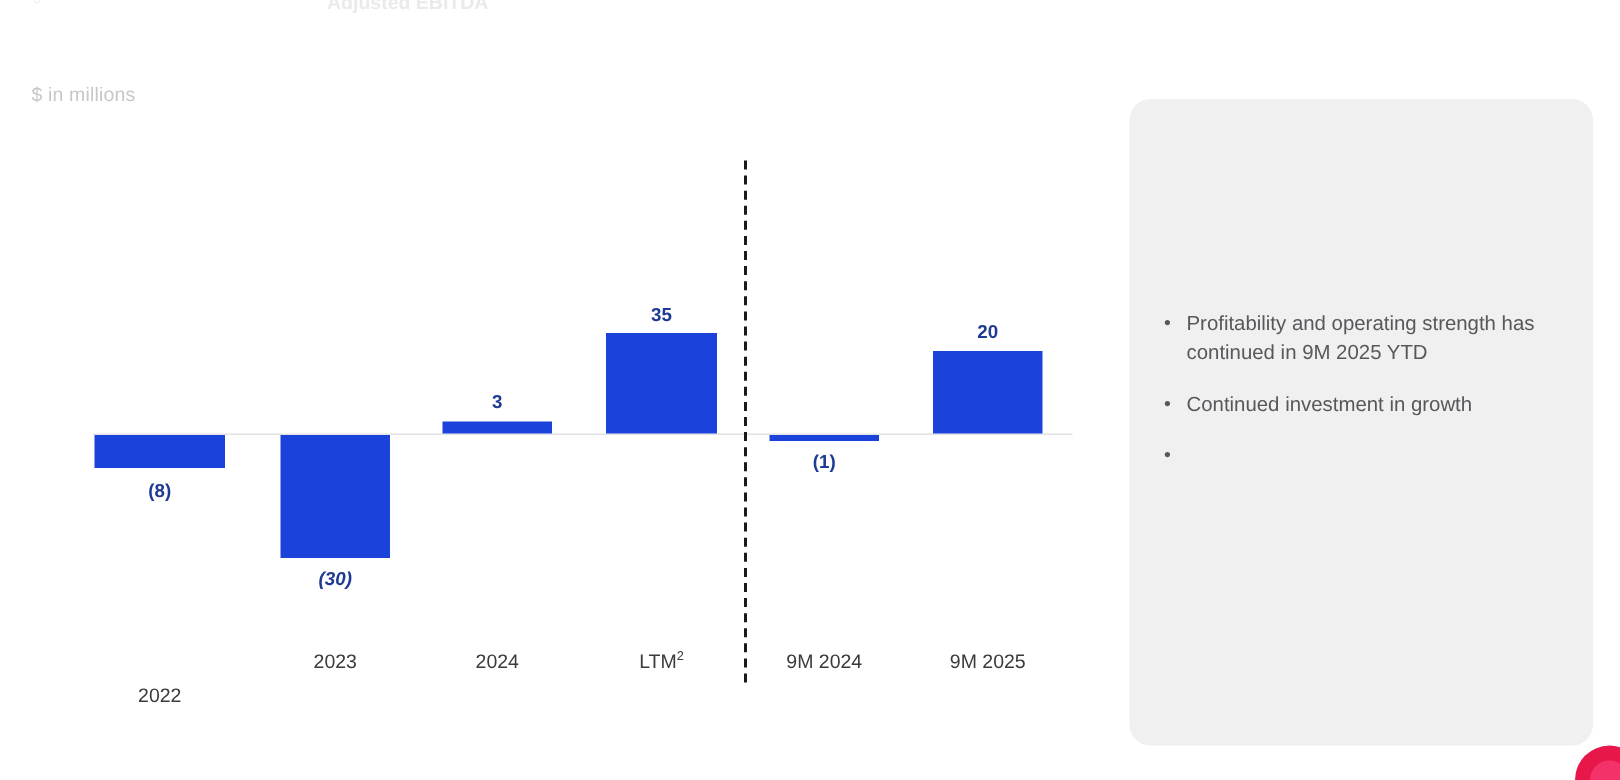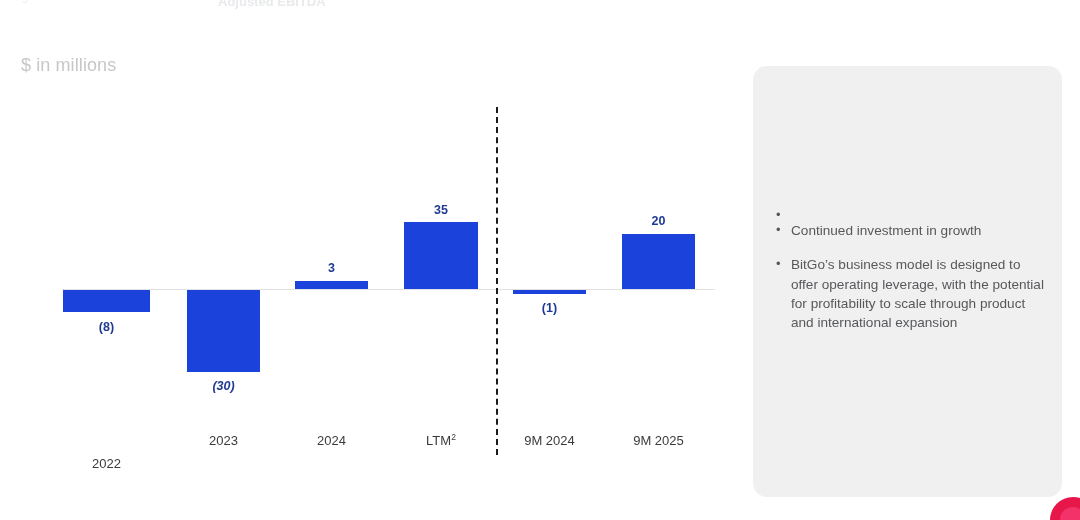--- a/index.html
+++ b/index.html
@@ -32,21 +32,21 @@
     white-space: nowrap;
   }
   .ghost-strip .g1 { left: 22px; font-size: 10px; color: #eeeff1; font-weight: 400; }
   .ghost-strip .g2 { left: 218px; }
 
   
   .units-caption {
     position: absolute;
     left: 21px;
     top: 55px;
-    font-size: 18px;
+    font-size: 13px;
     color: #c6c7c9;
     letter-spacing: .1px;
     white-space: nowrap;
   }
 
   
   .chart-area {
     position: absolute;
     left: 0; top: 0;
     width: 740px; height: 520px;
@@ -180,21 +180,21 @@
   <div class="cat-label" style="left:63px;  top:456px; width:87px;">2022</div>
   <div class="cat-label" style="left:187px; top:433px; width:73px;">2023</div>
   <div class="cat-label" style="left:295px; top:433px; width:73px;">2024</div>
   <div class="cat-label" style="left:404px; top:433px; width:74px;"><span>LTM</span><sup>2</sup></div>
   <div class="cat-label" style="left:513px; top:433px; width:73px;">9M 2024</div>
   <div class="cat-label" style="left:622px; top:433px; width:73px;">9M 2025</div>
 </div>
 
 <div class="commentary-panel">
   <ul class="bullet-list">
+    <li class="bullet-item"><span class="dot">•</span><span>Profitability and operating strength has continued in 9M 2025 YTD</span></li>
+    <li class="bullet-item"><span class="dot">•</span><span>Continued investment in growth</span></li>
     <li class="bullet-item"><span class="dot">•</span></li>
-    <li class="bullet-item"><span class="dot">•</span><span>Continued investment in growth</span></li>
-    <li class="bullet-item"><span class="dot">•</span><span>BitGo’s business model is designed to offer operating leverage, with the potential for profitability to scale through product and international expansion</span></li>
   </ul>
 </div>
 
 <div class="red-badge">
   <div class="red-badge-inner"></div>
 </div>
 
 </body></html>

